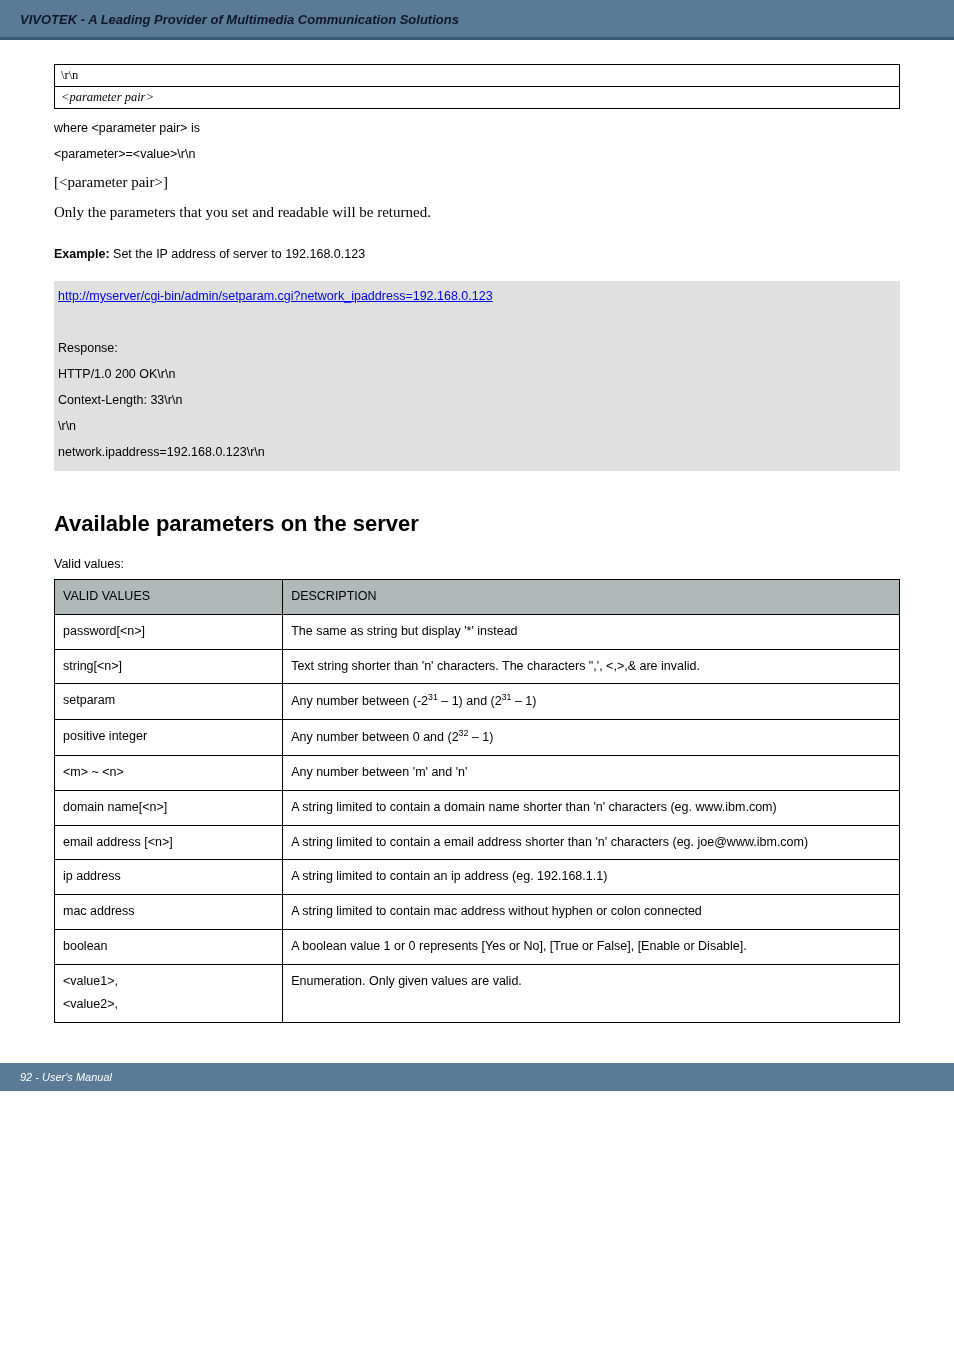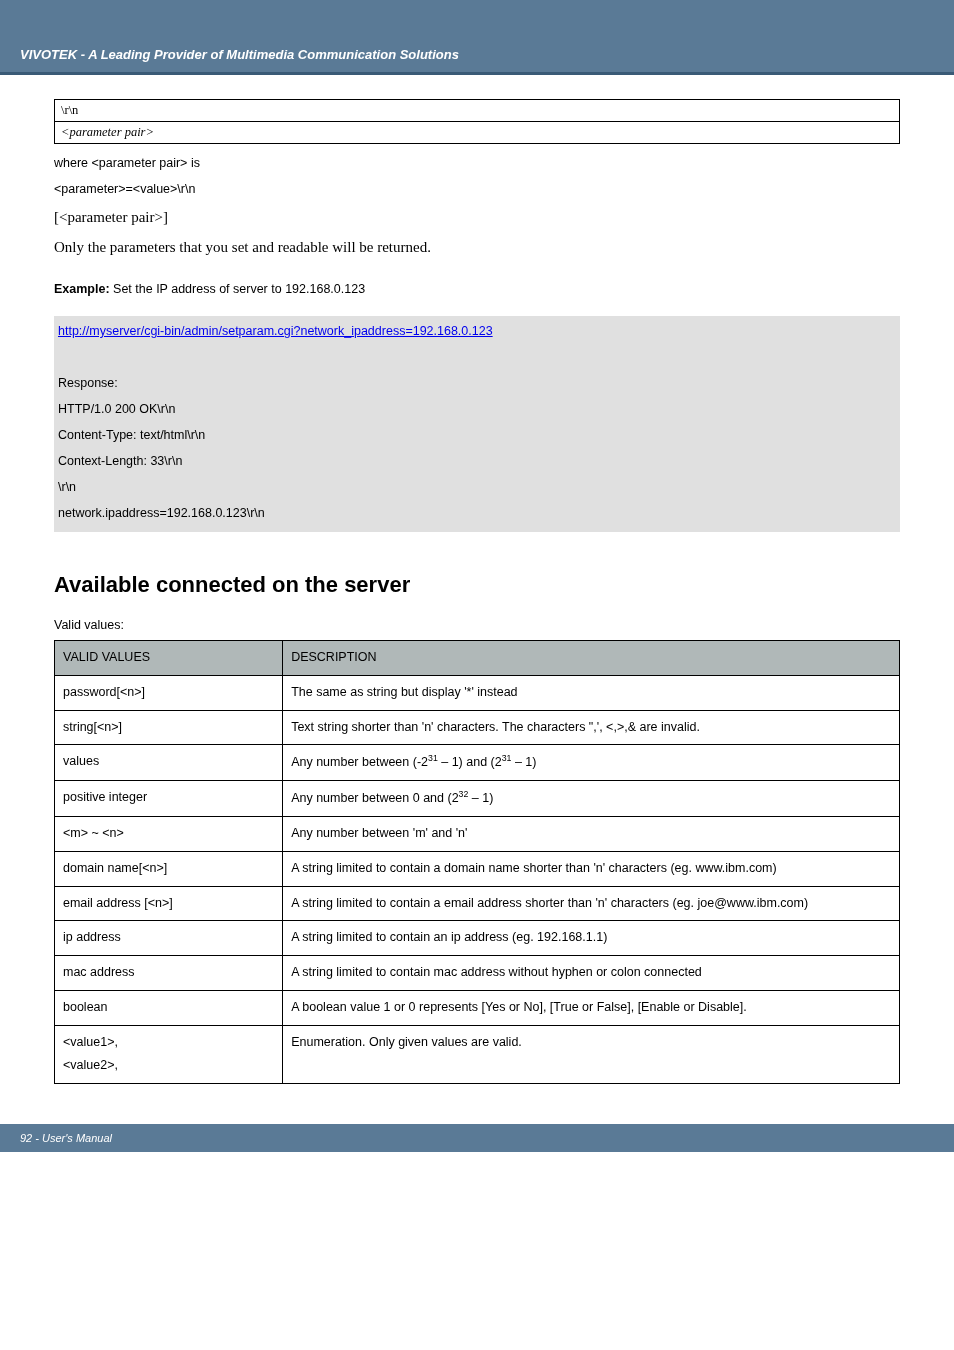--- a/index.html
+++ b/index.html
@@ -8,25 +8,24 @@
     width: 954px;
     background: #fff;
     color: #000;
   }
   .header-bar {
     background: #5a7a96;
     padding: 12px 20px 10px 20px;
     border-bottom: 3px solid #3a5a76;
   }
   .header-title {
-    color: #ffffff;
+    color: #0f172a;
     font-style: italic;
     font-weight: bold;
     font-size: 13px;
-    margin-top: 35px;
   }
   .content {
     padding: 24px 54px 0 54px;
     border-radius: 6px;
   }
   .param-box {
     border: 1px solid #000;
     margin-bottom: 6px;
   }
   .param-box-row {
@@ -113,48 +112,47 @@
     <span class="bold">Example:</span><span> Set the IP address of server to 192.168.0.123</span>
   </div>
 
   <div class="example-block">
     <div class="example-line">
       <a class="link" href="#">http://myserver/cgi-bin/admin/setparam.cgi?network_ipaddress=192.168.0.123</a>
     </div>
     <div class="example-line">&nbsp;</div>
     <div class="example-line">Response:</div>
     <div class="example-line">HTTP/1.0 200 OK\r\n</div>
-    <div class="example-line">Content-Type: text/html\r\n</div>
     <div class="example-line">Context-Length: 33\r\n</div>
     <div class="example-line">\r\n</div>
     <div class="example-line">network.ipaddress=192.168.0.123\r\n</div>
   </div>
 
-  <h2 class="section">Available connected on the server</h2>
+  <h2 class="section">Available parameters on the server</h2>
 
   <div class="valid-label">Valid values:</div>
 
   <table class="valid">
     <thead>
       <tr>
         <th style="width:27%">VALID VALUES</th>
         <th>DESCRIPTION</th>
       </tr>
     </thead>
     <tbody>
       <tr>
           <td>password[&lt;n&gt;]</td>
           <td>The same as string but display '*' instead</td>
         </tr>
       <tr>
           <td>string[&lt;n&gt;]</td>
           <td>Text string shorter than 'n' characters. The characters ",', &lt;,&gt;,&amp; are invalid.</td>
         </tr>
       <tr>
-          <td>values</td>
+          <td>setparam</td>
           <td>Any number between (-2<sup>31</sup> – 1) and (2<sup>31</sup> – 1)</td>
         </tr>
       <tr>
           <td>positive integer</td>
           <td>Any number between 0 and (2<sup>32</sup> – 1)</td>
         </tr>
       <tr>
           <td>&lt;m&gt; ~ &lt;n&gt;</td>
           <td>Any number between 'm' and 'n'</td>
         </tr>

